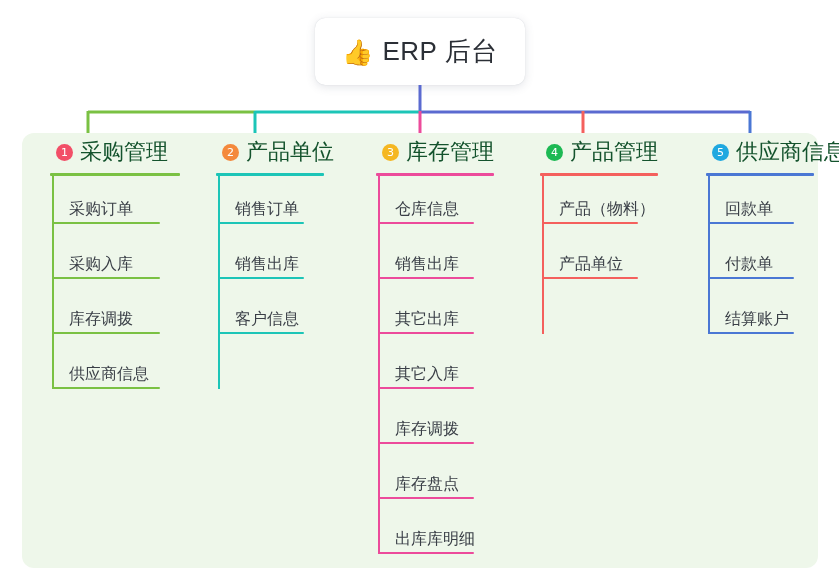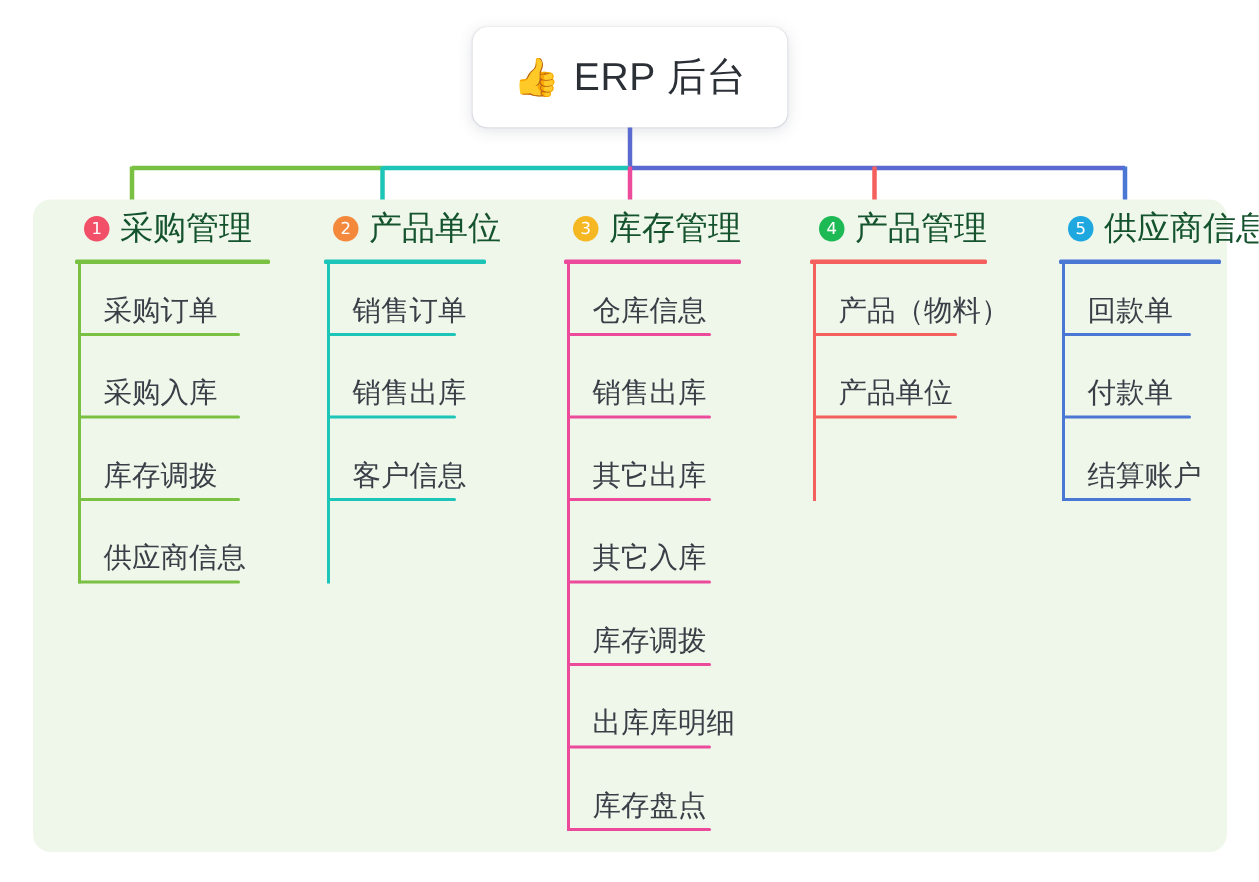--- a/index.html
+++ b/index.html
@@ -129,21 +129,21 @@
   }
   .item {
     position: relative;
     height: 55px;
     box-sizing: border-box;
   }
   .item-label {
     position: absolute;
     left: 29px;
     bottom: 11px;
-    font-size: 19px;
+    font-size: 16px;
     color: #3a3f47;
     white-space: nowrap;
   }
   .item-underline {
     position: absolute;
     left: 12px;
     bottom: 7px;
     height: 2px;
     border-radius: 1px;
   }
@@ -246,25 +246,25 @@
           </div>
           <div class="item">
             <span class="item-label">其它入库</span>
             <div class="item-underline" style="background: rgb(236, 75, 155); width: 96px;"></div>
           </div>
           <div class="item">
             <span class="item-label">库存调拨</span>
             <div class="item-underline" style="background: rgb(236, 75, 155); width: 96px;"></div>
           </div>
           <div class="item">
+            <span class="item-label">库存盘点</span>
+            <div class="item-underline" style="background: rgb(236, 75, 155); width: 96px;"></div>
+          </div>
+          <div class="item">
             <span class="item-label">出库库明细</span>
-            <div class="item-underline" style="background: rgb(236, 75, 155); width: 96px;"></div>
-          </div>
-          <div class="item">
-            <span class="item-label">库存盘点</span>
             <div class="item-underline" style="background: rgb(236, 75, 155); width: 96px;"></div>
           </div>
         </div>
       </div>
       <div class="column" style="left: 508px; width: 140px;">
         <div class="col-header">
           <span class="badge" style="background: rgb(29, 185, 84);">4</span>
           <span class="col-title">产品管理</span>
         </div>
         <div class="col-rule" style="background: rgb(244, 96, 93); width: 118px; margin-left: 10px;"></div>

